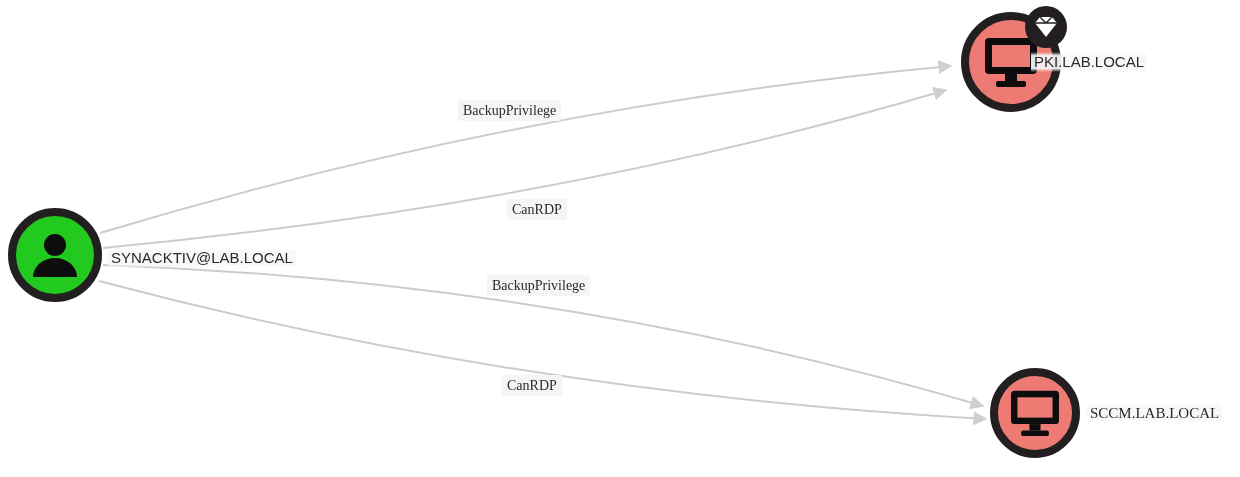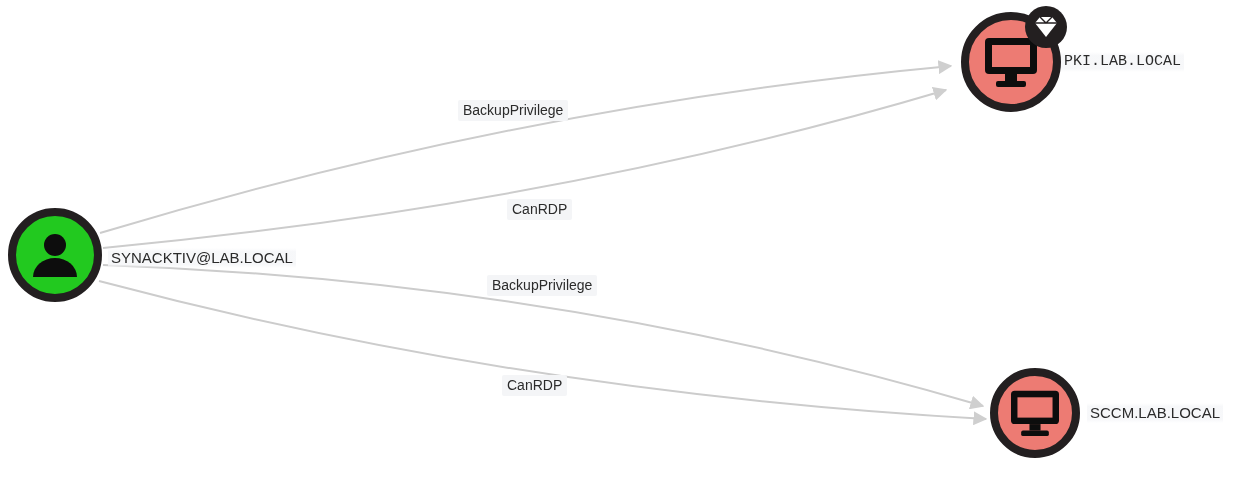--- a/index.html
+++ b/index.html
@@ -80,31 +80,32 @@
     color: #2b2b2b;
     white-space: nowrap;
     background: linear-gradient(to bottom,
        rgba(255,255,255,0) 0%,
        rgba(246,247,249,0.92) 18%,
        rgba(246,247,249,0.92) 82%,
        rgba(255,255,255,0) 100%);
     padding: 1px 3px;
   }
   .label-user  { left: 108px; top: 248px; text-align: center; }
-  .label-pki   { left: 1061px; top: 52px; font-family: Liberation Mono, monospace; }
-  .label-sccm  { left: 1087px; top: 403px; }
+  .label-pki   { left: 1031px; top: 52px; }
+  .label-sccm  { left: 1087px; top: 403px; font-family: Liberation Serif, serif; }
   .edge-label {
     position: absolute;
     font-size: 14px;
     line-height: 17px;
     color: #2b2b2b;
     white-space: nowrap;
     background: #f4f5f7;
     padding: 2px 5px;
     border-radius: 2px;
+    font-family: Liberation Serif, serif;
   }
   .el-0 { left: 458px; top: 100px; }
   .el-1 { left: 507px; top: 199px; }
   .el-2 { left: 487px; top: 275px; }
   .el-3 { left: 502px; top: 375px; }
 </style>
 </head>
 <body>
 
 <div id="graph-canvas">

